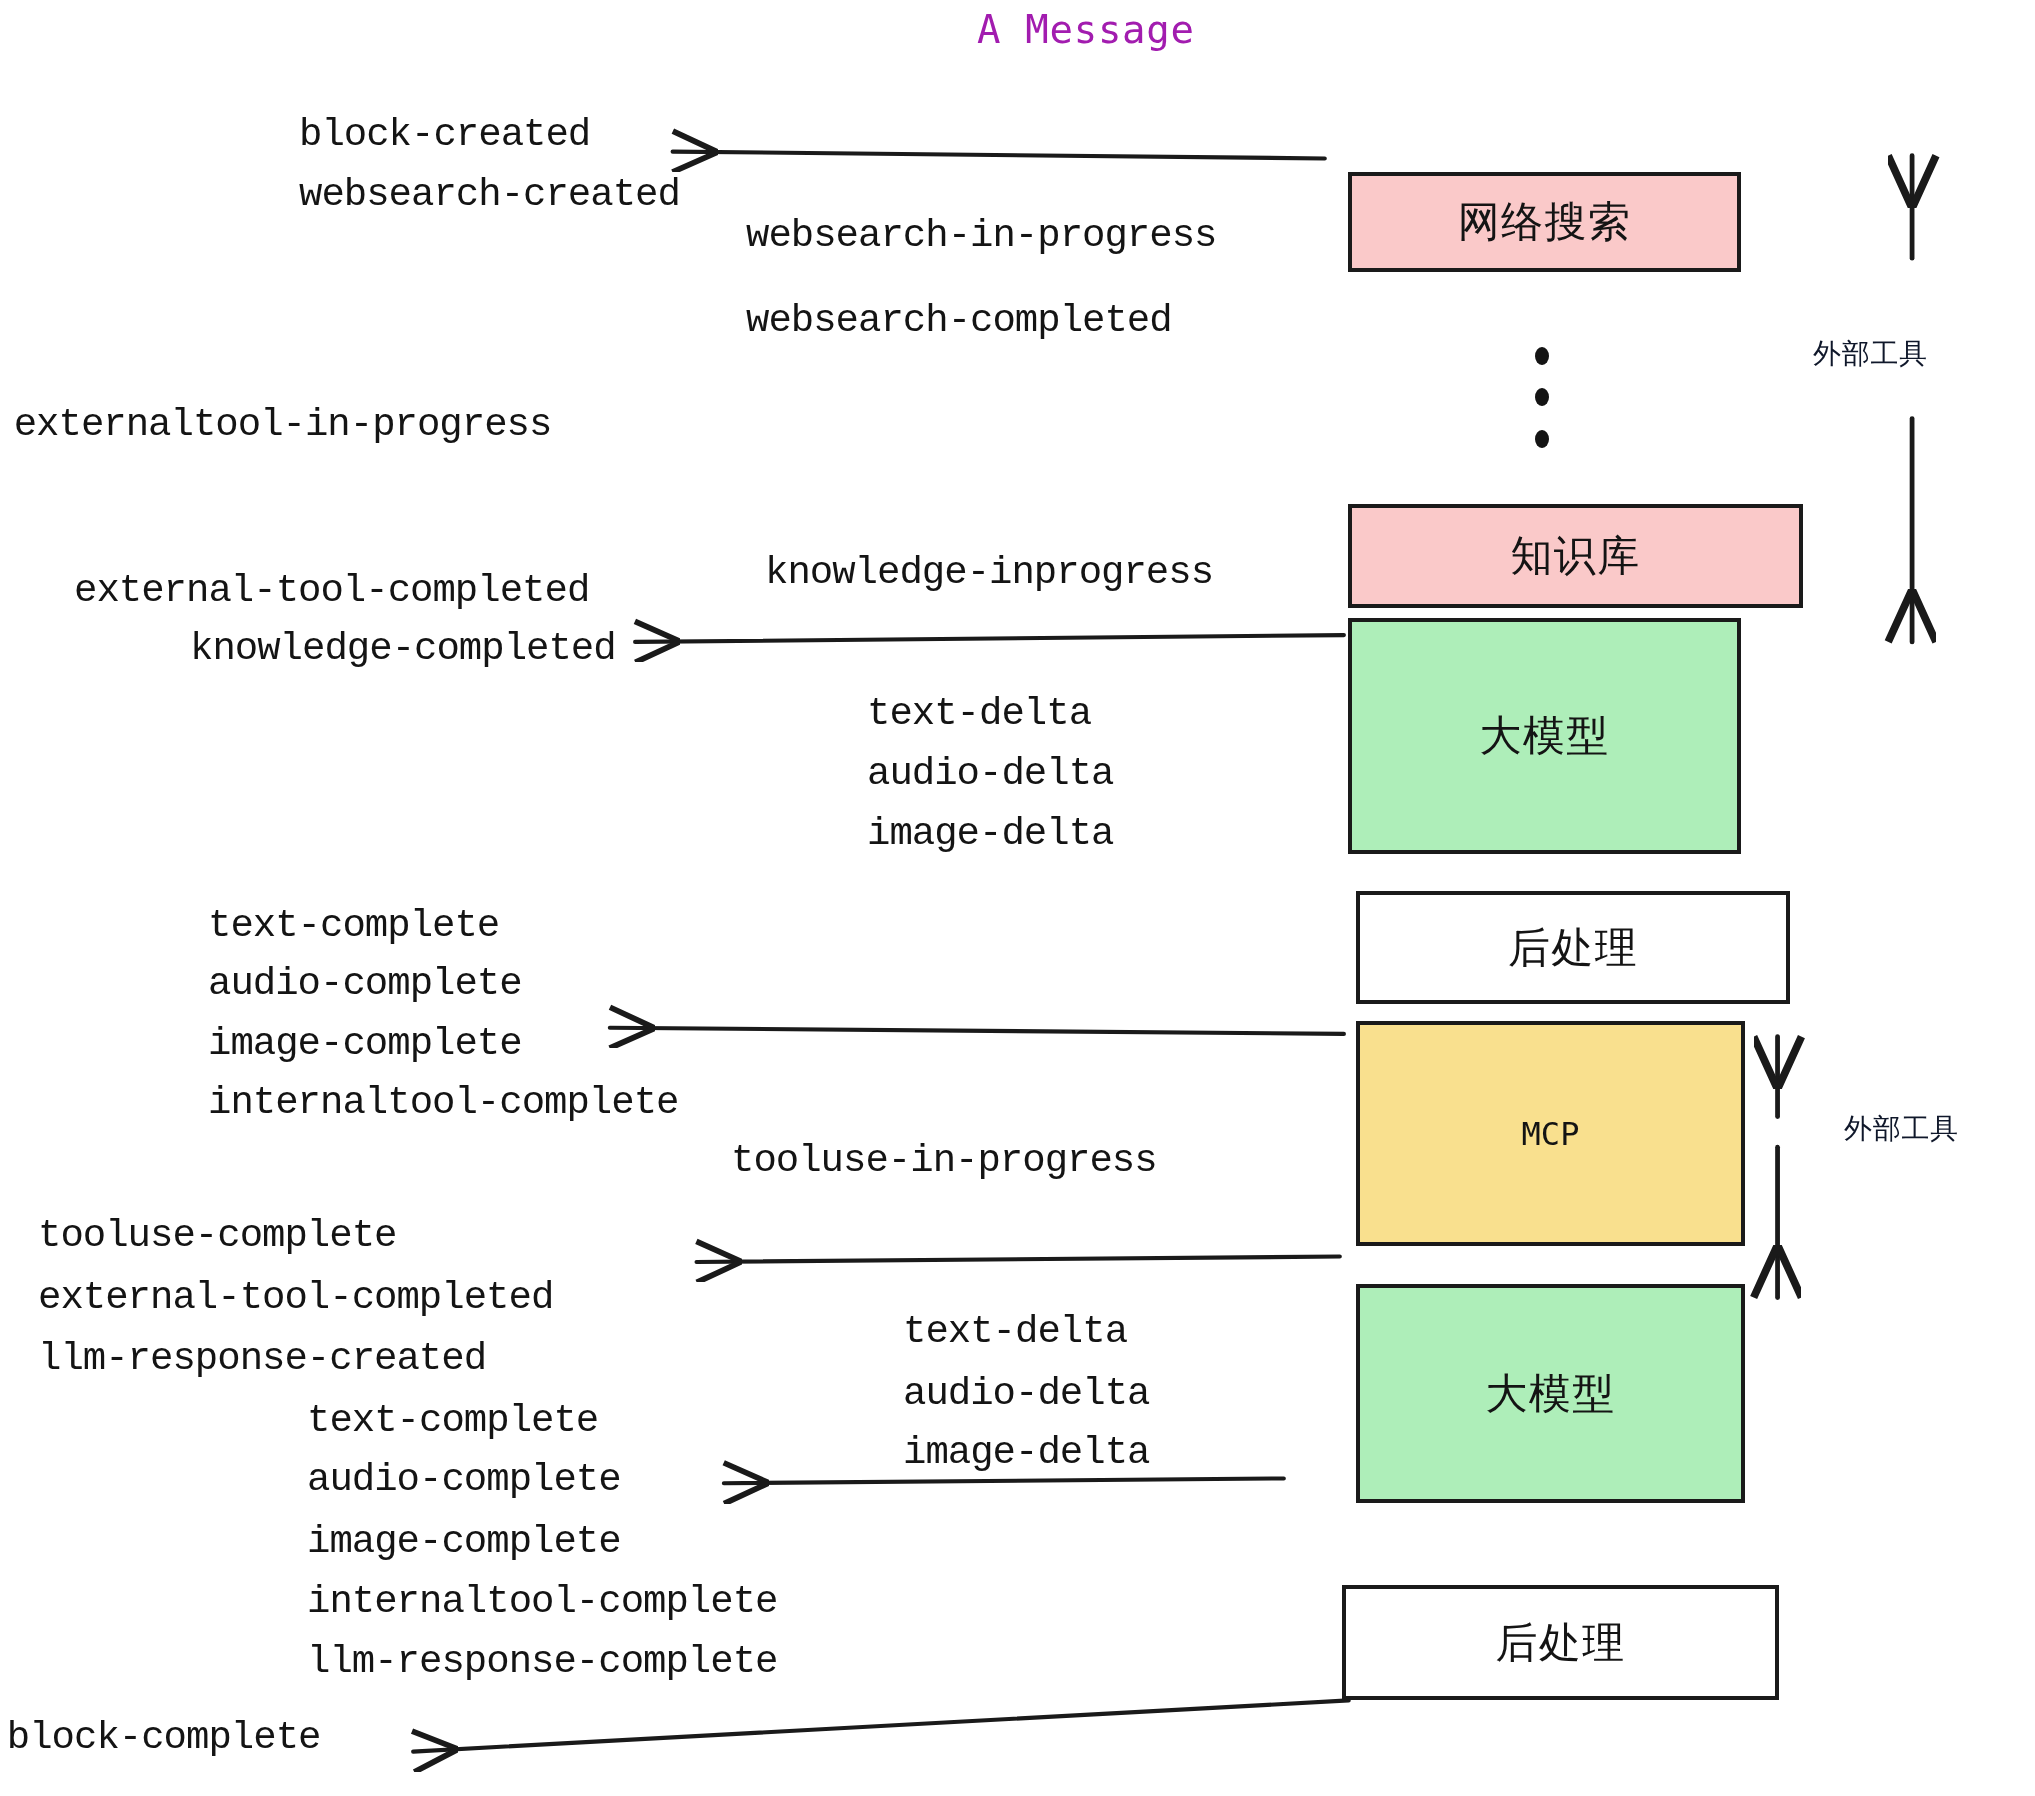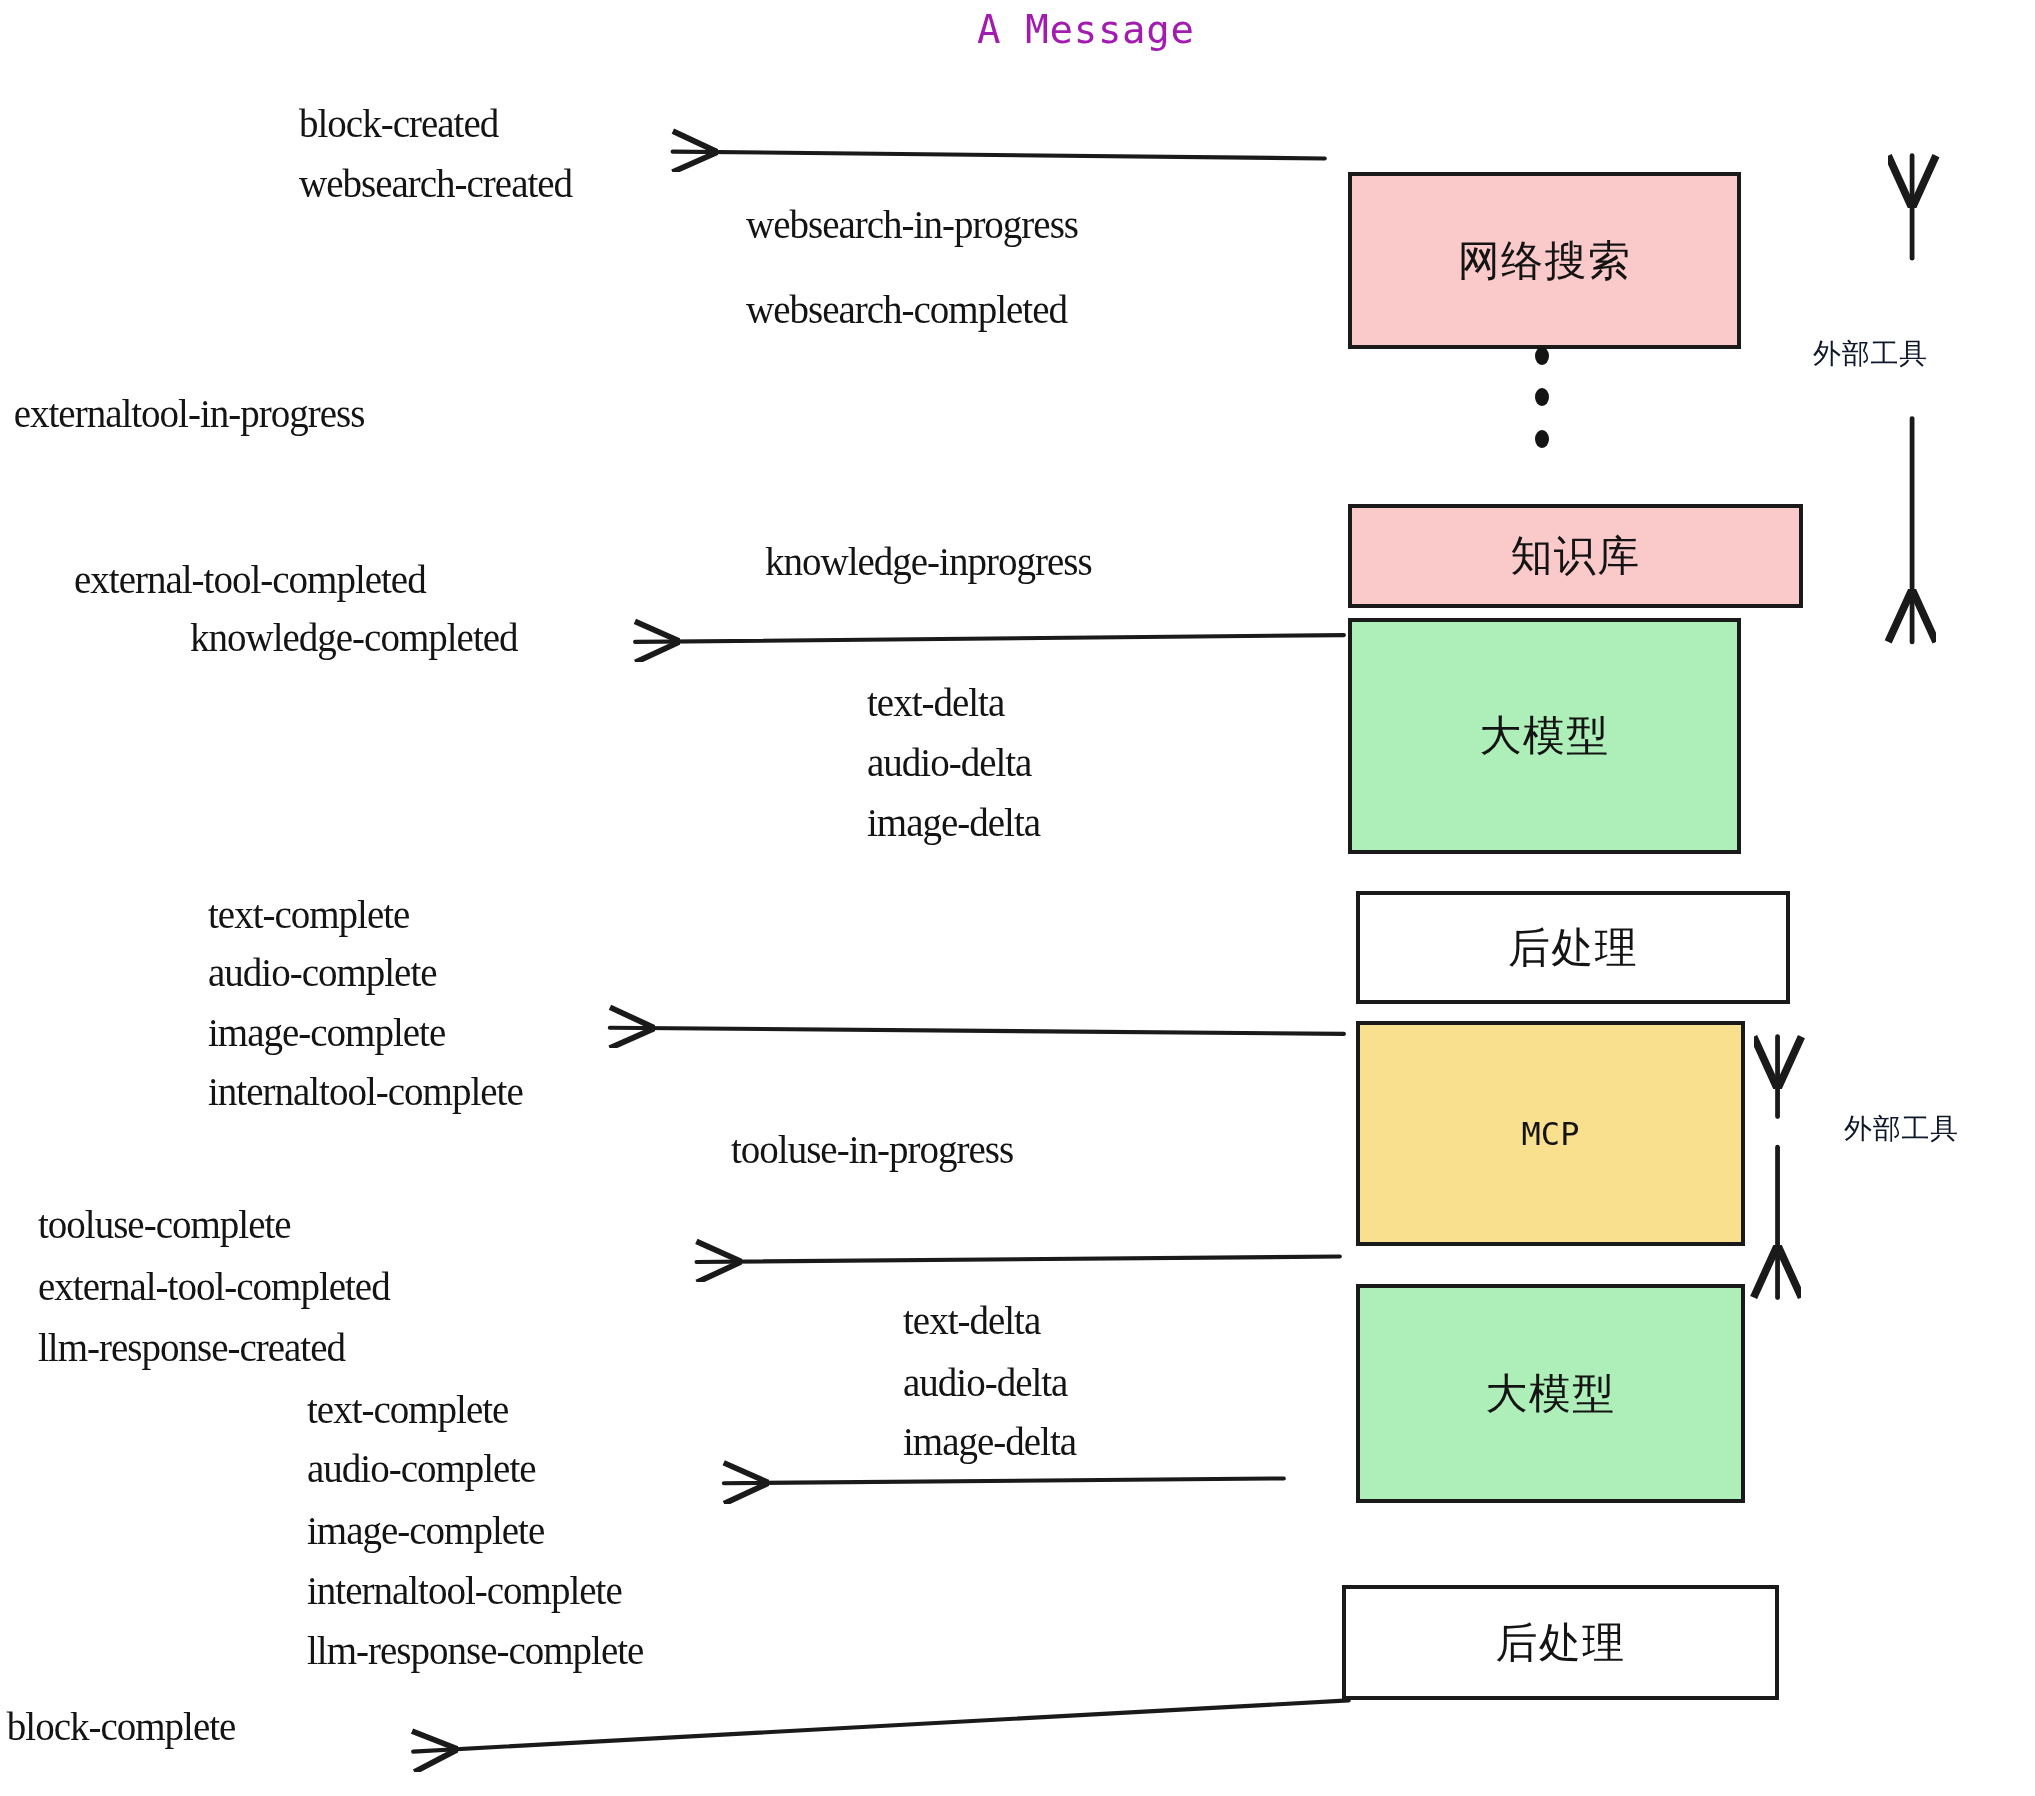--- a/index.html
+++ b/index.html
@@ -10,26 +10,27 @@
   #canvas {
     position: relative;
     width: 2035px;
     height: 1796px;
     background: #ffffff;
     font-family: "DejaVu Sans Mono", "Liberation Mono", monospace;
     overflow: hidden;
   }
   .evt {
     position: absolute;
-    font-family: Liberation Serif, serif;
+    font-family: Liberation Mono, monospace;
     font-size: 39px;
     line-height: 1;
     color: #141414;
     white-space: pre;
     letter-spacing: -1px;
+    margin-top: 12px;
   }
   .title {
     position: absolute;
     font-family: "DejaVu Sans Mono", "Liberation Mono", monospace;
     font-size: 39px;
     color: #a21caf;
     white-space: pre;
     letter-spacing: 0.7px;
   }
   .node {
@@ -100,21 +101,21 @@
       </g>
     <g id="tool-arrows">
         <line x1="2800" y1="378" x2="2800" y2="228" stroke="#1a1a1a" stroke-width="7" stroke-linecap="round" marker-end="url(#ahv)"></line>
         <line x1="2800" y1="613" x2="2800" y2="940" stroke="#1a1a1a" stroke-width="7" stroke-linecap="round" marker-end="url(#ahv)"></line>
         <line x1="2603" y1="1635" x2="2603" y2="1518" stroke="#1a1a1a" stroke-width="7" stroke-linecap="round" marker-end="url(#ahv)"></line>
         <line x1="2603" y1="1680" x2="2603" y2="1900" stroke="#1a1a1a" stroke-width="7" stroke-linecap="round" marker-end="url(#ahv)"></line>
       </g>
   </svg>
 
   <div id="nodes">
-      <div class="node" style="left: 1348px; top: 172px; width: 393px; height: 177px; background: rgb(250, 201, 201); border-color: rgb(26, 26, 26);">
+      <div class="node" style="left: 1348px; top: 172px; width: 393px; height: 100px; background: rgb(250, 201, 201); border-color: rgb(26, 26, 26);">
         <span>网络搜索</span>
       </div>
       <div class="node" style="left: 1348px; top: 504px; width: 455px; height: 104px; background: rgb(250, 201, 201); border-color: rgb(26, 26, 26);">
         <span>知识库</span>
       </div>
       <div class="node" style="left: 1348px; top: 618px; width: 393px; height: 236px; background: rgb(174, 238, 185); border-color: rgb(26, 26, 26);">
         <span>大模型</span>
       </div>
       <div class="node" style="left: 1356px; top: 891px; width: 434px; height: 113px; background: rgb(255, 255, 255); border-color: rgb(26, 26, 26);">
         <span>后处理</span>

